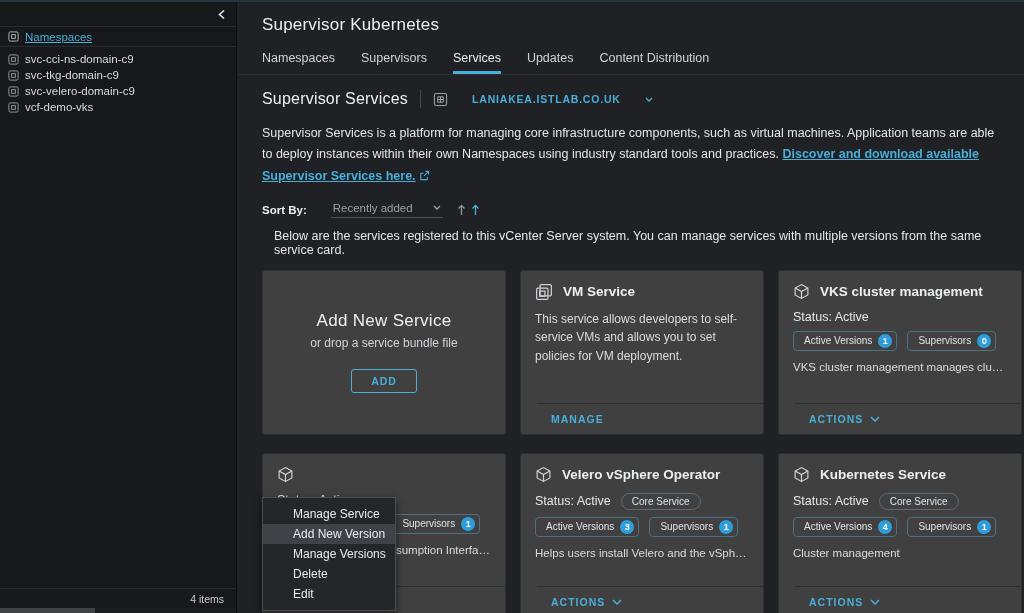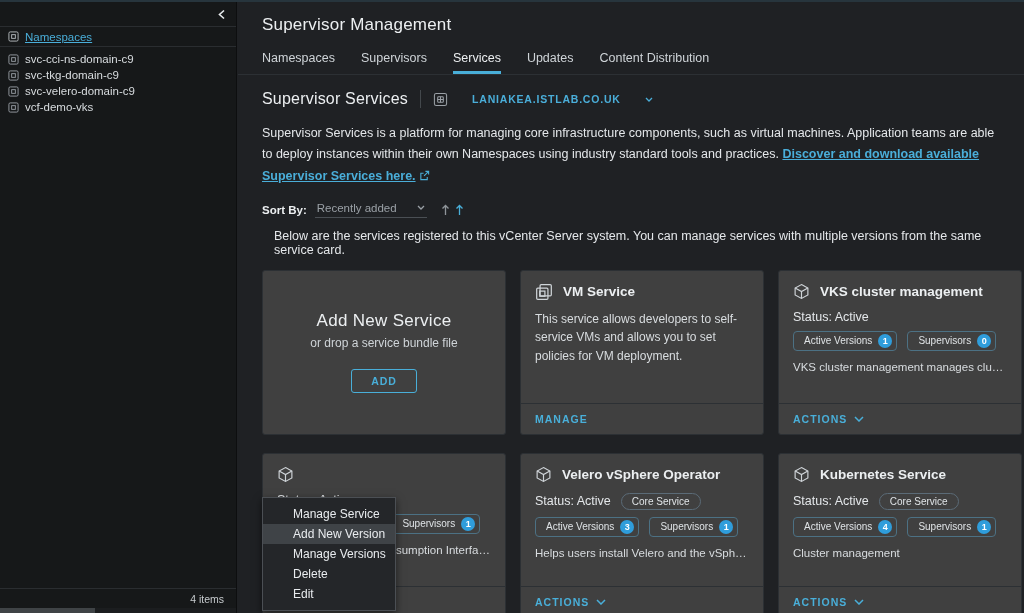--- a/index.html
+++ b/index.html
@@ -50,21 +50,21 @@
   .svc-heading-row { display:flex; align-items:center; gap:12px; margin:15px 0 0 24px; }
   .svc-heading { font-size:16px; font-weight:500; color:#eceff1; letter-spacing:.2px; }
   .v-divider { width:1px; height:18px; background:#43484c; }
   .domain-link { display:flex; align-items:center; gap:24px; color:#4aaed9; font-size:10.5px; font-weight:bold; letter-spacing:.8px; cursor:pointer; }
 
   .intro { margin:15px 24px 0 24px; max-width:762px; font-size:12.5px; line-height:1.7; color:#e4e7ea; }
   .intro-link { color:#4aaed9; text-decoration:underline; font-weight:bold; cursor:pointer; }
 
   .sort-row { display:flex; align-items:center; margin:15px 0 0 24px; font-size:11.5px; }
   .sort-label { font-weight:bold; color:#eceff1; }
-  .sort-select { display:flex; align-items:center; gap:20px; margin-left:8px; color:#9aa0a6; border-bottom:1px solid #4a4f54; padding:0 2px 3px 2px; min-width:95px; cursor:pointer; }
+  .sort-select { display:flex; align-items:center; gap:20px; margin-left:24px; color:#9aa0a6; border-bottom:1px solid #4a4f54; padding:0 2px 3px 2px; min-width:95px; cursor:pointer; }
   .sort-arrows { display:flex; gap:5px; margin-left:14px; }
 
   .note { margin:11px 24px 0 36px; font-size:12.5px; color:#e4e7ea; }
 
   .grid { margin:13px 0 0 24px; display:grid; grid-template-columns:repeat(3,244px); gap:18px 14px; }
   .card {
     position:relative; height:165px; background:#404040;
     border:1px solid #2c3034; border-radius:3px; padding:12px 14px 38px 14px;
     overflow:hidden;
   }
@@ -82,21 +82,21 @@
     font-size:10px; color:#dfe3e6; white-space:nowrap;
   }
   .badge-num {
     width:14px; height:14px; border-radius:50%; background:#2f9ddb;
     color:#fff; font-size:9px; font-weight:bold;
     display:flex; align-items:center; justify-content:center;
   }
   .card-desc { margin-top:10px; font-size:11.5px; color:#d8dcdf; white-space:nowrap; overflow:hidden; text-overflow:ellipsis; }
   .card-desc-wrap { margin-top:9px; font-size:12px; line-height:1.55; color:#d8dcdf; white-space:normal; }
   .card-footer {
-    position:absolute; left:0; right:0; bottom:0; height:31px;
+    position:absolute; left:16px; right:0; bottom:0; height:31px;
     border-top:1px solid #2c3034; display:flex; align-items:center; padding:0 14px;
   }
   .action-link { display:flex; align-items:center; gap:7px; color:#49afd9; font-size:10.5px; font-weight:bold; letter-spacing:1px; cursor:pointer; }
 
   .card-add { text-align:center; padding-top:40px; }
   .add-title { font-size:17px; color:#eceff1; letter-spacing:.3px; }
   .add-subtitle { margin-top:5px; font-size:12px; color:#cfd4d8; }
   .add-btn {
     margin-top:19px; background:transparent; border:1px solid #49afd9; border-radius:3px;
     color:#49afd9; font-size:10.5px; font-weight:bold; letter-spacing:1px;
@@ -176,21 +176,21 @@
   </div>
   <div class="sb-footer">
     <span>4 items</span>
   </div>
   <div class="sb-scrollbar">
     <div class="sb-scroll-thumb"></div>
   </div>
 </div>
 
 <div class="main">
-  <div class="page-title">Supervisor Management</div>
+  <div class="page-title">Supervisor Kubernetes</div>
 
   <div class="tabs">
     <div class="tab">Namespaces</div>
     <div class="tab">Supervisors</div>
     <div class="tab active">Services</div>
     <div class="tab">Updates</div>
     <div class="tab">Content Distribution</div>
   </div>
   <div class="tabs-divider"></div>
 

